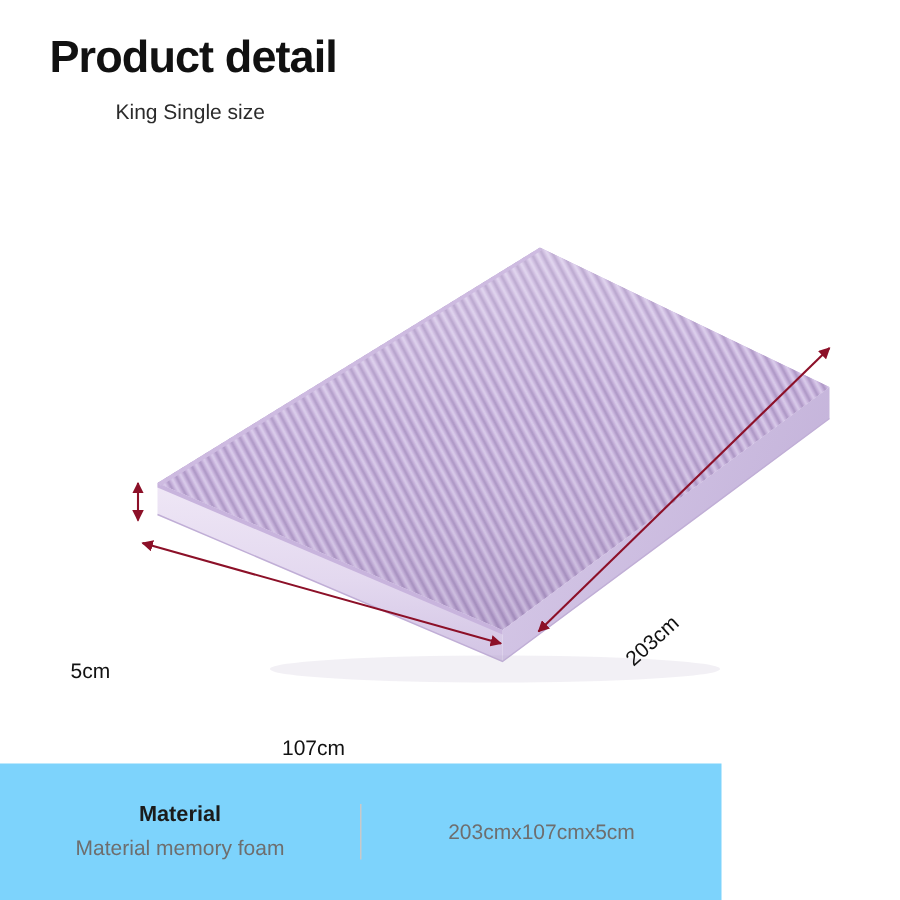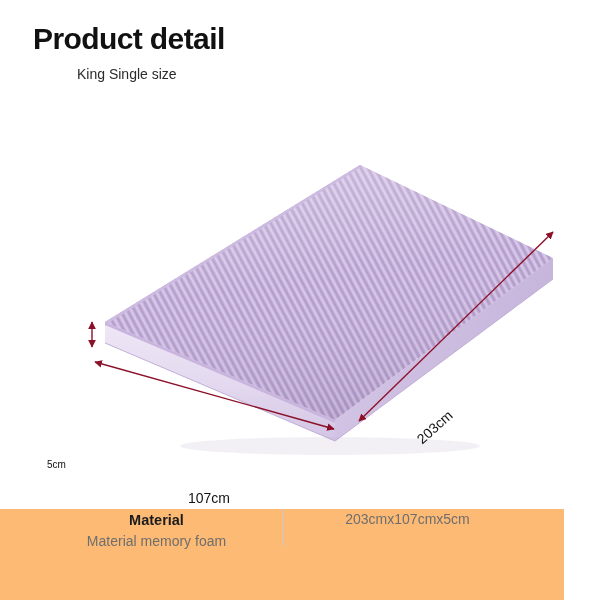--- a/index.html
+++ b/index.html
@@ -65,45 +65,45 @@
   .dim-label {
     position: absolute;
     font-size: 13.5px;
     color: #121212;
     white-space: nowrap;
     line-height: 1;
   }
   #label-height {            
     left: 47px;
     top: 330px;
-    font-size: 10px;
-    margin-top: 20px;
+    font-size: 14px;
   }
   #label-width {             
     left: 188px;
     top: 381px;
     font-size: 14px;
   }
   #label-length {            
     left: 419px;
     top: 324px;
     font-size: 14px;
     transform: rotate(-42deg);
     transform-origin: left center;
   }
 
   
   #spec-bar {
     position: absolute;
     left: 0;
     top: 509px;
-    width: 564px;
+    width: 481px;
     height: 91px;
-    background: #fdba74;
+    background: #7dd3fc;
     display: flex;
+    align-items: center;
     justify-content: center;
   }
   .spec-col {
     width: 250px;
     text-align: center;
   }
   .spec-title {
     font-size: 14.5px;
     font-weight: bold;
     color: #1b1b1b;

